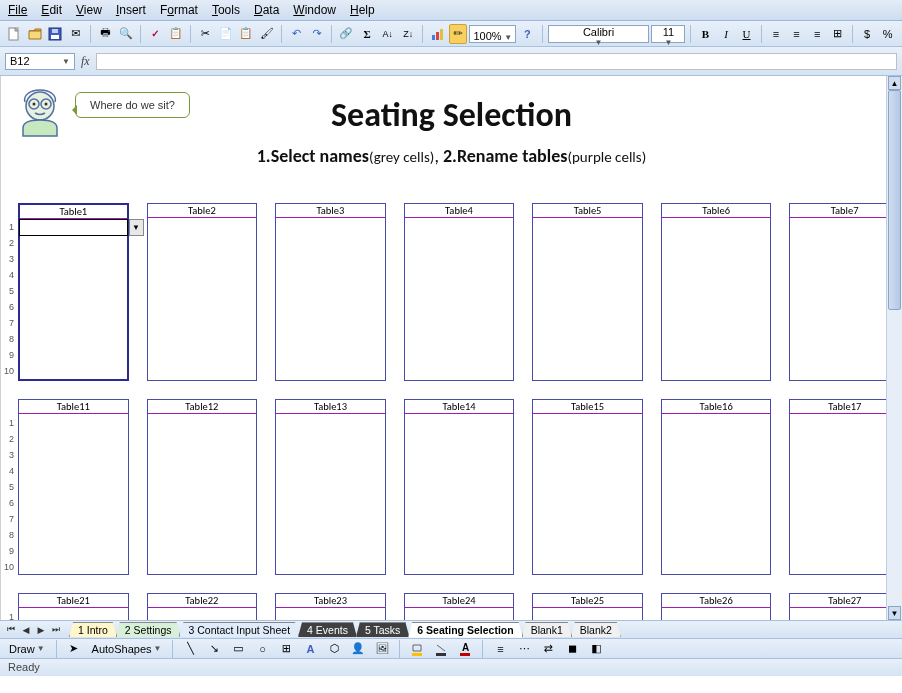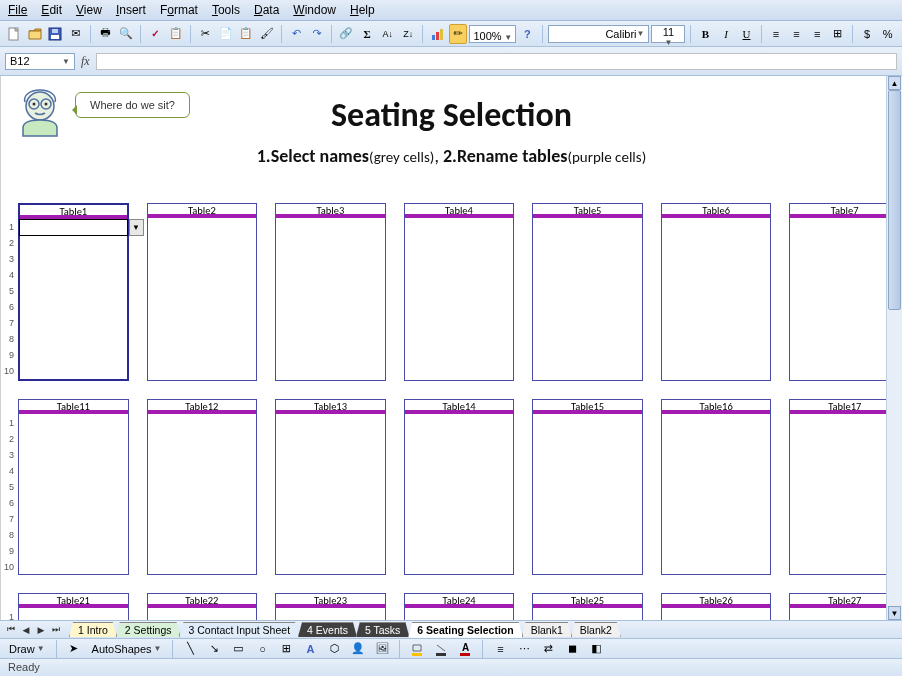--- a/index.html
+++ b/index.html
@@ -4,41 +4,41 @@
 <style>
 * { box-sizing: border-box; margin: 0; padding: 0; }
 body { font-family: Tahoma, Arial, sans-serif; font-size: 11px; background: #fff; overflow: hidden; width: 902px; height: 693px; }
 .menubar { background: linear-gradient(#e4ecf7,#cdddf0); border-bottom: 1px solid #9db8d8; padding: 3px 8px; display: flex; gap: 14px; font-size: 12px; }
 .menubar span:first-child { text-decoration: underline; }
 .menubar span u { text-decoration: underline; }
 .toolbar { background: linear-gradient(#e8f0fa,#d5e3f3); border-bottom: 1px solid #a8c0de; padding: 3px 5px; display: flex; align-items: center; gap: 2px; height: 26px; }
 .tbtn { width: 20px; height: 20px; display: inline-flex; align-items: center; justify-content: center; border: 1px solid transparent; border-radius: 2px; cursor: pointer; }
 .tsep { width: 1px; height: 18px; background: #a8c0de; margin: 0 3px; }
 .zoom-box { width: 50px; height: 18px; border: 1px solid #8aa6c6; background: #fff; font-size: 11px; padding: 0 3px; display: flex; align-items: flex-end; justify-content: space-between; }
-.font-box { width: 110px; height: 18px; border: 1px solid #8aa6c6; background: #fff; font-size: 11px; padding: 0 4px; display: flex; align-items: center; justify-content: flex-end; }
+.font-box { width: 110px; height: 18px; border: 1px solid #8aa6c6; background: #fff; font-size: 11px; padding: 0 4px; display: flex; align-items: center; justify-content: space-between; flex-direction: column; }
 .size-box { width: 36px; height: 18px; border: 1px solid #8aa6c6; background: #fff; font-size: 11px; padding: 0 3px; display: flex; align-items: center; justify-content: space-between; flex-direction: column; }
 .caret { font-size: 8px; color: #555; }
 .namebox-row { background: linear-gradient(#e8f0fa,#d5e3f3); border-bottom: 1px solid #a8c0de; padding: 14px 5px; display: flex; align-items: center; gap: 6px; height: 22px; }
 .name-box { width: 70px; height: 17px; border: 1px solid #8aa6c6; background: #fff; font-size: 11px; padding: 0 4px; display: flex; align-items: center; justify-content: space-between; }
 .fx-label { font-style: italic; font-family: 'Times New Roman', serif; font-size: 12px; color: #444; }
 .formula-bar { flex: 1; height: 17px; border: 1px solid #c0c0c0; background: #fff; }
 .sheet-area { position: relative; background: #fff; height: 544px; overflow: hidden; border-left:1px solid #d0d0d0;}
 .header-graphic { position: absolute; left: 10px; top: 10px; display: flex; align-items: flex-start; gap: 6px; }
 .avatar { width: 58px; height: 58px; }
 .speech { border: 1.5px solid #7a9a3a; border-radius: 6px; background: #fff; padding: 6px 14px; font-size: 11px; color: #333; position: relative; margin-top: 6px; }
 .speech::before { content: ''; position: absolute; left: -9px; top: 12px; width: 0; height: 0; border: 5px solid transparent; border-right-color: #7a9a3a; }
 .title { font-family: Calibri, Arial, sans-serif; font-size: 34px; font-weight: bold; text-align: center; color: #111; padding-top: 18px; }
 .subtitle { font-family: Calibri, Arial, sans-serif; font-size: 18px; text-align: center; color: #111; margin-top: 10px; }
 .subtitle b { font-weight: bold; }
 .subtitle .hint { font-size: 15px; }
 .tables-wrap { position: absolute; top: 127px; left: 2px; right: 2px; }
 .table-row { display: flex; gap: 18px; padding-left: 15px; margin-bottom: 18px; }
 .table-block { width: 111px; border: 1.5px solid #4a4aa8; position: relative; }
 .table-block.selected { border: 2.5px solid #2a2a90; }
-.table-header { height: 14px; text-align: center; font-size: 10.5px; font-family: Calibri, Arial; border-bottom: 4px solid #a21caf; }
+.table-header { height: 14px; text-align: center; font-size: 10.5px; font-family: Calibri, Arial; border-bottom: 1px solid #a21caf; }
 .table-body { height: 160px; }
 .table-body.short { height: 16px; }
 .sel-cell { position: absolute; top: 14px; left: -1px; right: -1px; height: 17px; border: 1.5px solid #000; background: #fff; }
 .sel-arrow { position: absolute; right: -17px; top: 14px; width: 15px; height: 17px; background: #e8e8e8; border: 1px solid #888; display: flex; align-items: center; justify-content: center; font-size: 8px; cursor: pointer; }
 .row-labels { position: absolute; left: 0px; top: 16px; width: 11px; font-size: 9px; color: #555; text-align: right; line-height: 16px; }
 .sheet-tabs { background: linear-gradient(#e8f0fa,#d5e3f3); border-top: 1px solid #a8c0de; height: 18px; display: flex; align-items: center; padding: 0 4px; font-size: 10.5px; }
 .tab-nav { display: flex; gap: 1px; margin-right: 6px; }
 .tab-nav span { width: 14px; height: 14px; display: inline-flex; align-items: center; justify-content: center; cursor: pointer; color: #333; font-size: 9px;}
 .tab { padding: 1px 8px; border: 1px solid #888; border-bottom: none; margin-right: -1px; cursor: pointer; position: relative; clip-path: polygon(4px 0, calc(100% - 4px) 0, 100% 100%, 0 100%); }
 .tab.c1 { background: #fff6cc; }

